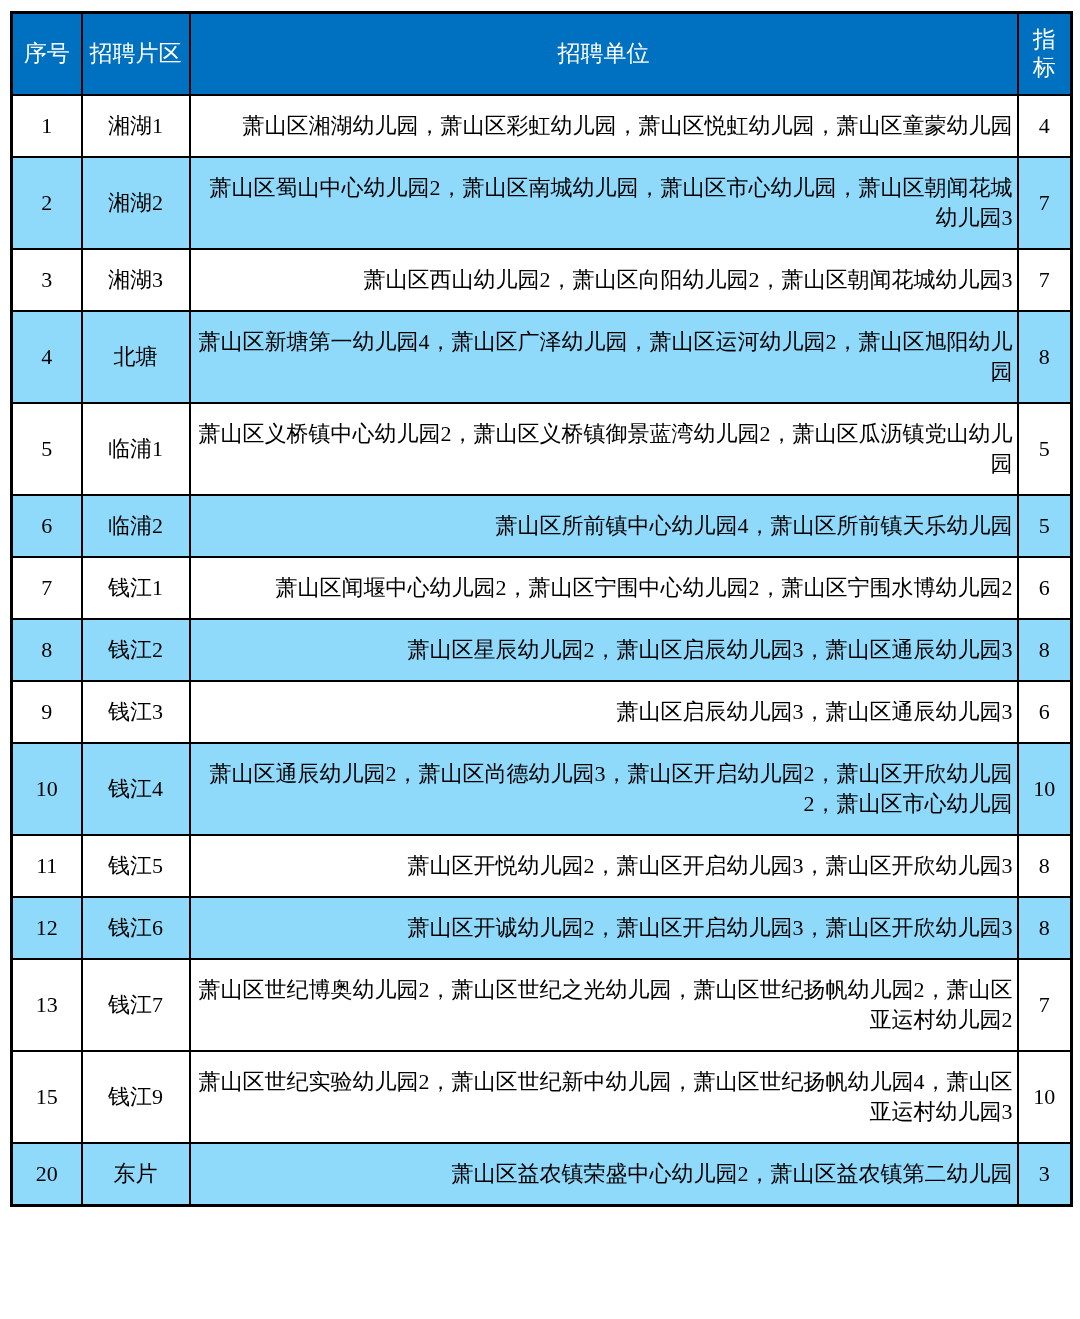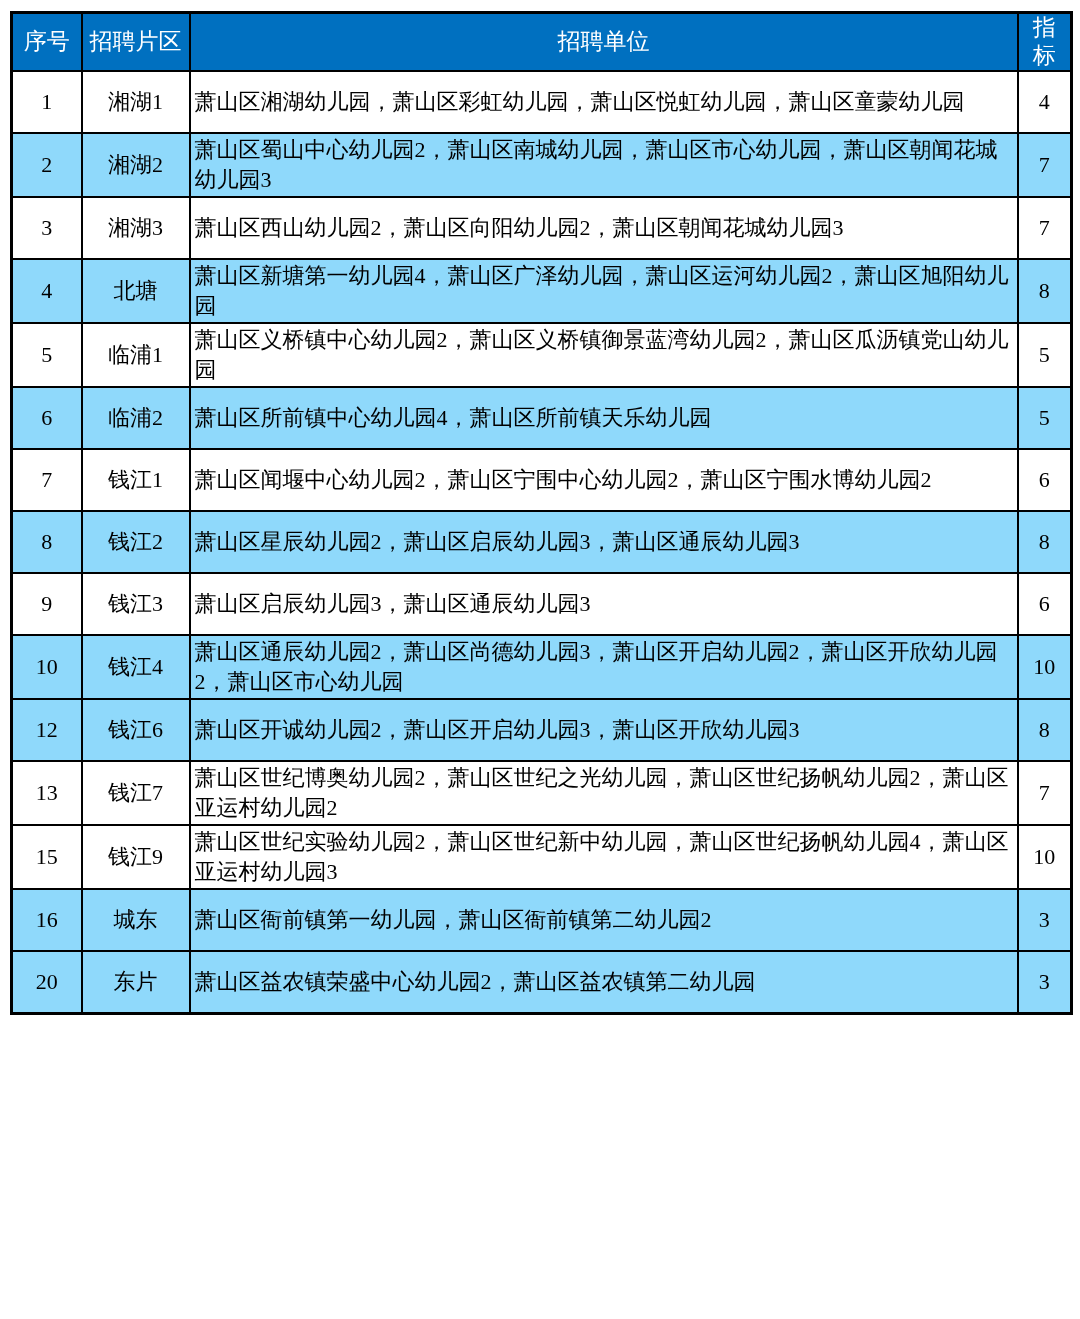--- a/index.html
+++ b/index.html
@@ -30,35 +30,35 @@
   tbody tr { height: 62px; }
   th {
     background: #0070C0;
     color: #ffffff;
     font-size: 23px;
     line-height: 28px;
     text-align: center;
     padding: 0 2px;
   }
   th.quota-h {
-    padding: 0 13px;
+    padding: 12px 13px;
     word-break: break-all;
   }
   td {
     font-size: 22px;
     line-height: 30px;
     background: #ffffff;
   }
   td.no, td.area, td.quota {
     text-align: center;
     padding: 0 2px;
   }
   td.units {
-    text-align: left;
-    padding: 1px 4px;
+    text-align: right;
+    padding: 15px 4px;
     word-break: break-all;
   }
   tr.hl td {
     background: #8FD9FB;
   }
 </style>
 </head>
 <body>
 
 <div class="sheet">
@@ -131,45 +131,45 @@
           <td class="area">钱江3</td>
           <td class="units">萧山区启辰幼儿园3，萧山区通辰幼儿园3</td>
           <td class="quota">6</td>
         </tr>
         <tr class="hl">
           <td class="no">10</td>
           <td class="area">钱江4</td>
           <td class="units">萧山区通辰幼儿园2，萧山区尚德幼儿园3，萧山区开启幼儿园2，萧山区开欣幼儿园2，萧山区市心幼儿园</td>
           <td class="quota">10</td>
         </tr>
+        <tr>
+          <td class="no">11</td>
+          <td class="area">钱江5</td>
+          <td class="units">萧山区开悦幼儿园2，萧山区开启幼儿园3，萧山区开欣幼儿园3</td>
+          <td class="quota">8</td>
+        </tr>
         <tr class="hl">
           <td class="no">12</td>
           <td class="area">钱江6</td>
           <td class="units">萧山区开诚幼儿园2，萧山区开启幼儿园3，萧山区开欣幼儿园3</td>
           <td class="quota">8</td>
         </tr>
         <tr>
           <td class="no">13</td>
           <td class="area">钱江7</td>
           <td class="units">萧山区世纪博奥幼儿园2，萧山区世纪之光幼儿园，萧山区世纪扬帆幼儿园2，萧山区亚运村幼儿园2</td>
           <td class="quota">7</td>
         </tr>
         <tr>
           <td class="no">15</td>
           <td class="area">钱江9</td>
           <td class="units">萧山区世纪实验幼儿园2，萧山区世纪新中幼儿园，萧山区世纪扬帆幼儿园4，萧山区亚运村幼儿园3</td>
           <td class="quota">10</td>
         </tr>
         <tr class="hl">
-          <td class="no">16</td>
-          <td class="area">城东</td>
-          <td class="units">萧山区衙前镇第一幼儿园，萧山区衙前镇第二幼儿园2</td>
-          <td class="quota">3</td>
-        </tr>
-        <tr class="hl">
           <td class="no">20</td>
           <td class="area">东片</td>
           <td class="units">萧山区益农镇荣盛中心幼儿园2，萧山区益农镇第二幼儿园</td>
           <td class="quota">3</td>
         </tr>
       </tbody>
   </table>
 </div>
 
 </body></html>

